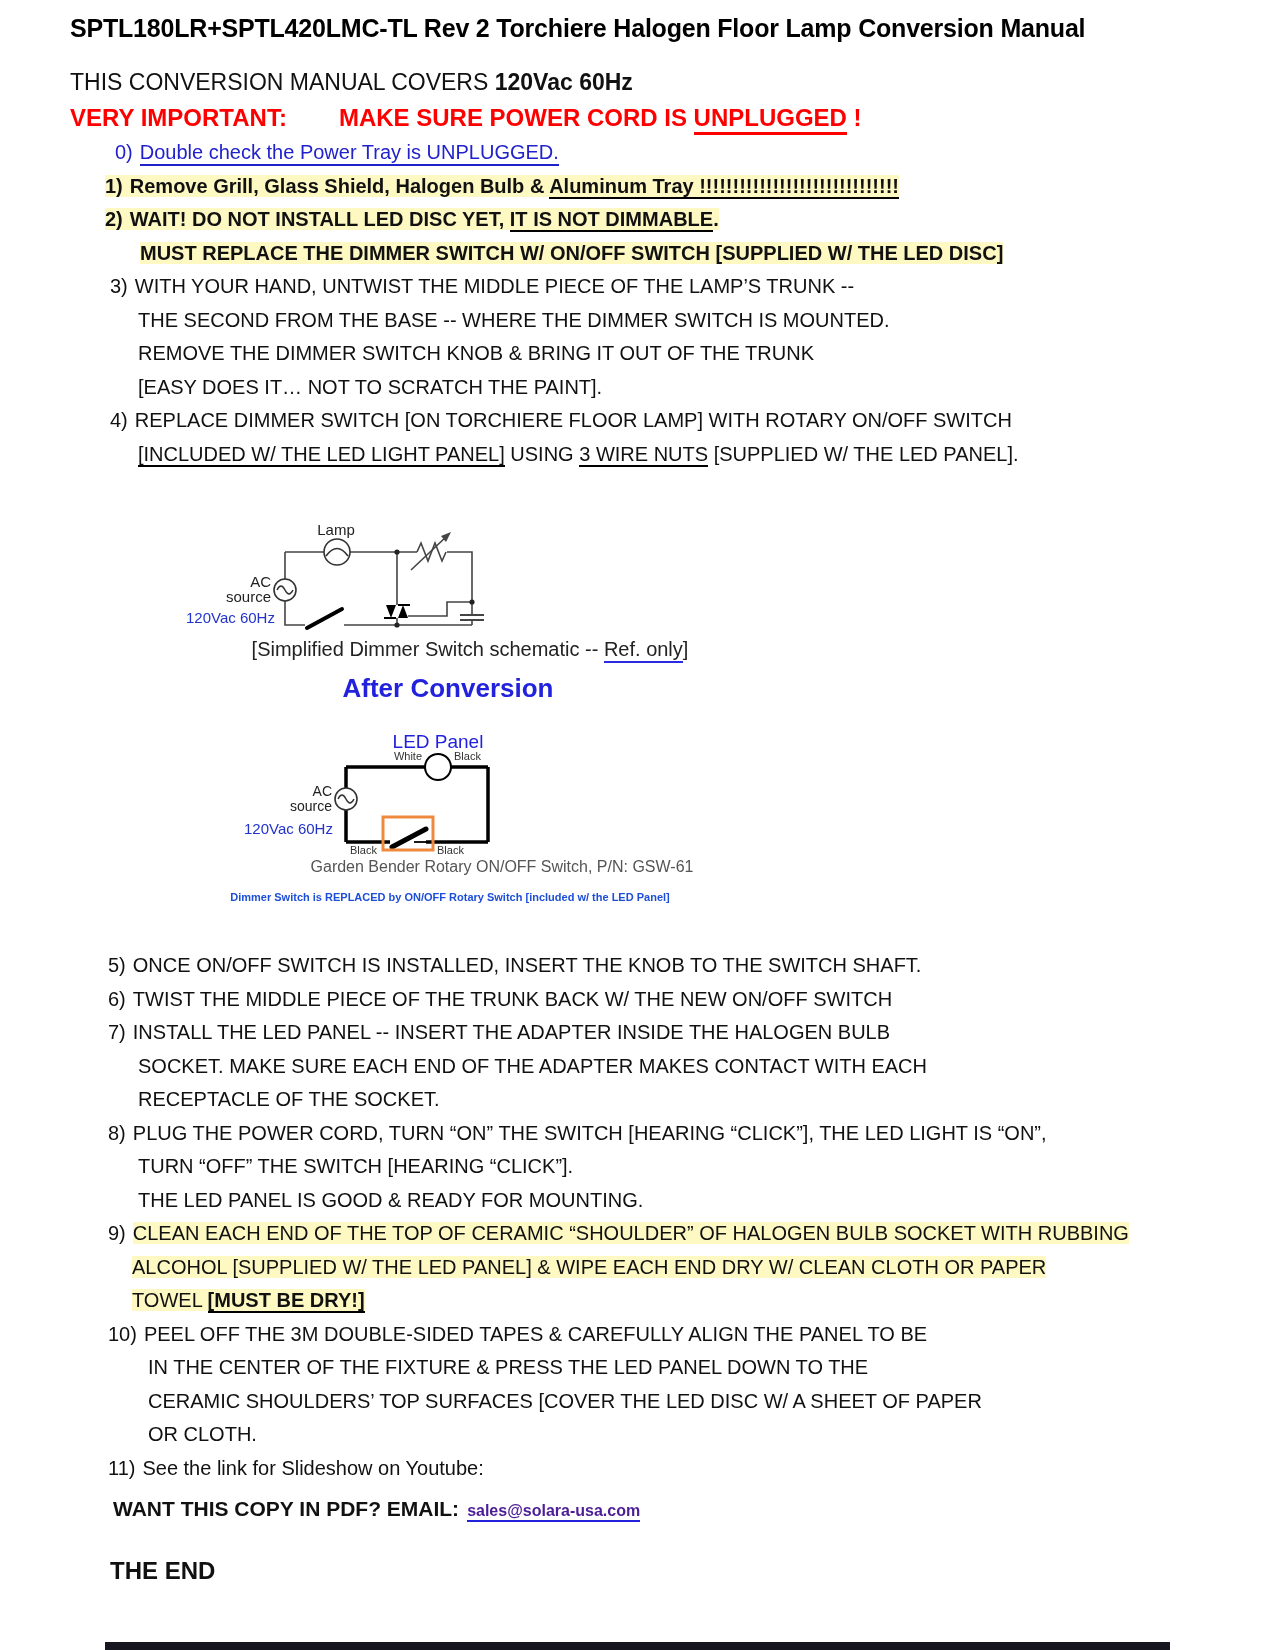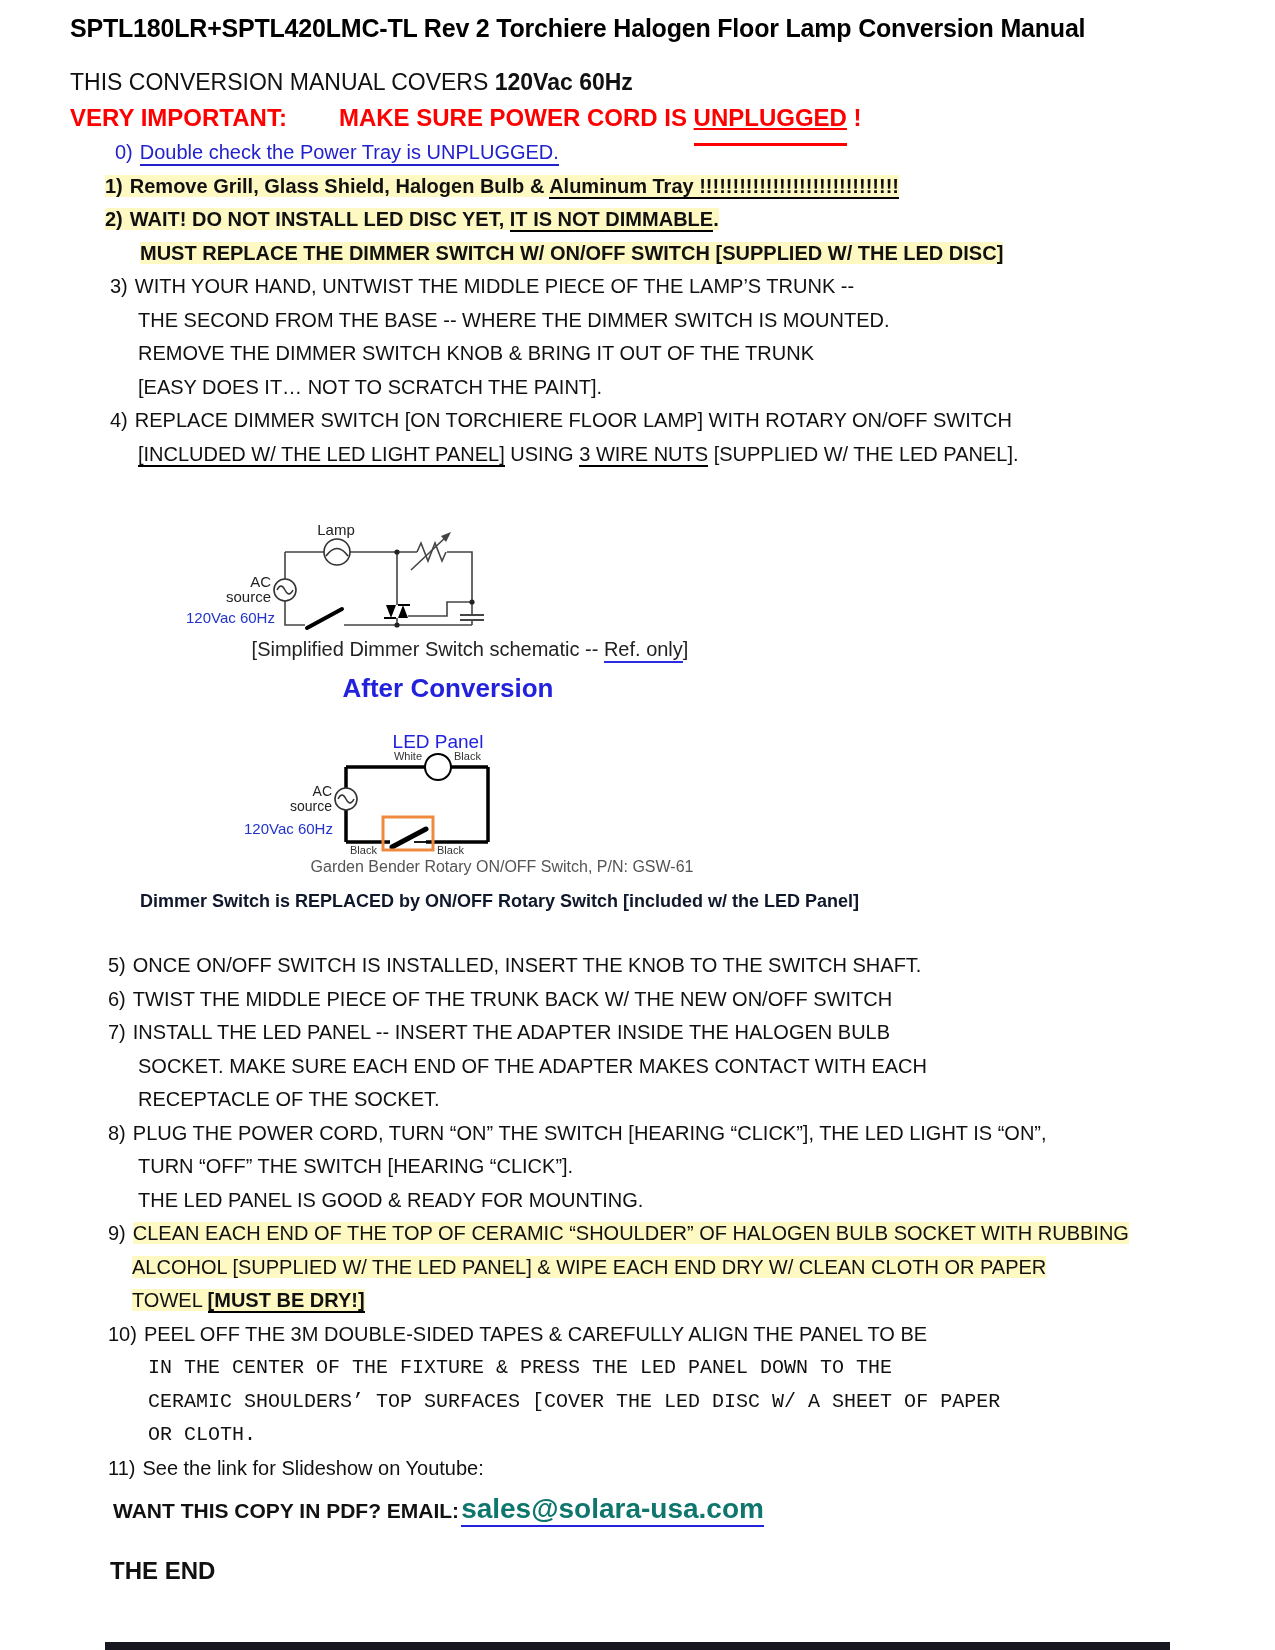--- a/index.html
+++ b/index.html
@@ -6,51 +6,51 @@
   body{
     width:1275px;height:1650px;position:relative;background:#ffffff;
     font-family:"Liberation Sans", sans-serif;color:#111;overflow:hidden;
   }
   .doc{padding:14px 60px 0 70px;}
   .title{font-size:25px;font-weight:700;color:#000;letter-spacing:-0.2px;white-space:nowrap;}
   .covers{margin-top:26px;font-size:23px;white-space:nowrap;}
   .b{font-weight:700;}
   .important{margin-top:4px;font-size:24px;font-weight:700;color:#f00;white-space:nowrap;line-height:36px;}
   .imp-gap{display:inline-block;width:52px;}
-  .u-red{border-bottom:3px solid #f00;padding-bottom:12px;text-decoration:underline;}
+  .u-red{border-bottom:3px solid #f00;padding-bottom:1px;}
   .step{font-size:20px;line-height:33.5px;white-space:nowrap;}
   .num{margin-right:7px;}
   .m35{margin-left:35px;}
   .m38{margin-left:38px;}
   .m40{margin-left:40px;}
   .m45{margin-left:45px;}
   .m62{margin-left:62px;}
   .m68{margin-left:68px;}
   .m70{margin-left:70px;}
-  .m78{margin-left:78px;font-family:Liberation Mono, monospace;}
+  .m78{margin-left:78px;}
   .blue-link{color:#2222cc;}
   .blue-link .link{border-bottom:2px solid #2222cc;padding-bottom:1px;}
   .hl{background:#fef9c3;}
   .bold{font-weight:700;}
   .u-black{border-bottom:2.5px solid #000;padding-bottom:0px;}
   
   .diagrams{position:relative;height:472px;margin-top:6px;}
   .dg-title{position:absolute;font-size:26px;font-weight:700;color:#2222dd;width:300px;text-align:center;white-space:nowrap;}
   #before-title{left:230px;top:8px;}
   #after-title{left:228px;top:196px;}
   .before-svg{position:absolute;left:100px;top:38px;}
   .after-svg{position:absolute;left:170px;top:213px;}
   .dg-caption{position:absolute;top:161px;left:150px;width:500px;text-align:center;font-size:20px;color:#222;white-space:nowrap;}
   .ref-link{border-bottom:2px solid #2b2be0;padding-bottom:1px;text-align:right;}
   .gb-caption{position:absolute;top:381px;left:232px;width:400px;text-align:center;font-size:16px;color:#555;white-space:nowrap;}
-  .orange-note{position:absolute;top:414px;left:70px;width:620px;text-align:center;font-size:18px;font-weight:700;color:#0f172a;white-space:nowrap;}
+  .orange-note{position:absolute;top:414px;left:70px;width:620px;text-align:center;font-size:11px;font-weight:700;color:#1d4ed8;white-space:nowrap;}
   svg text{font-family:"Liberation Sans", sans-serif;}
   
   .pdf-line{margin-top:6px;margin-left:43px;font-size:21px;font-weight:700;white-space:nowrap;line-height:36px;}
-  .email-link{color:#0f766e;font-size:28px;border-bottom:2.5px solid #2222dd;margin-left:2px;padding-bottom:1px;}
+  .email-link{color:#4c1d95;font-size:16px;border-bottom:2.5px solid #2222dd;margin-left:8px;padding-bottom:1px;}
   .the-end{margin-top:28px;margin-left:40px;font-size:24px;font-weight:700;}
   .bottom-bar{position:absolute;left:105px;bottom:0;width:1065px;height:8px;background:#17171f;}
 </style>
 </head>
 <body>
 
 <div class="doc">
 
   <div class="title">SPTL180LR+SPTL420LMC-TL Rev 2 Torchiere Halogen Floor Lamp Conversion Manual</div>
 

